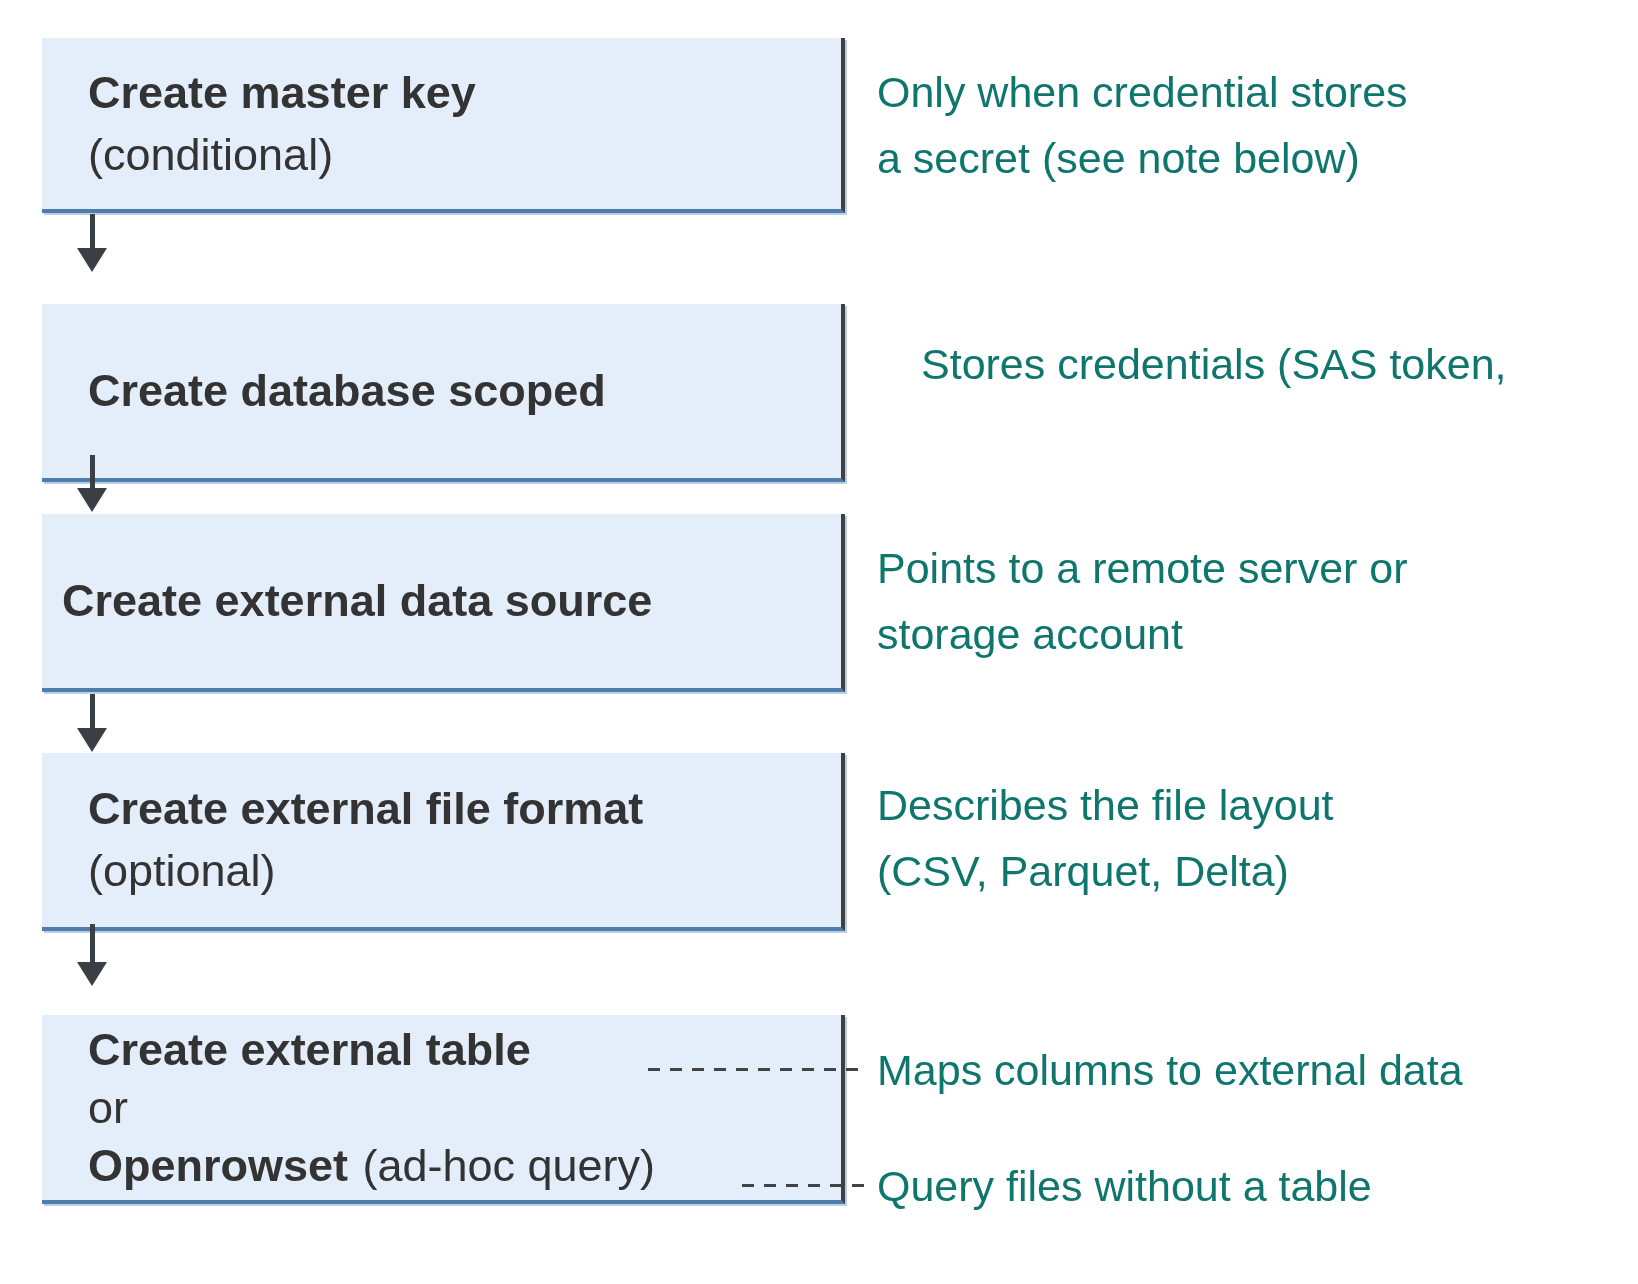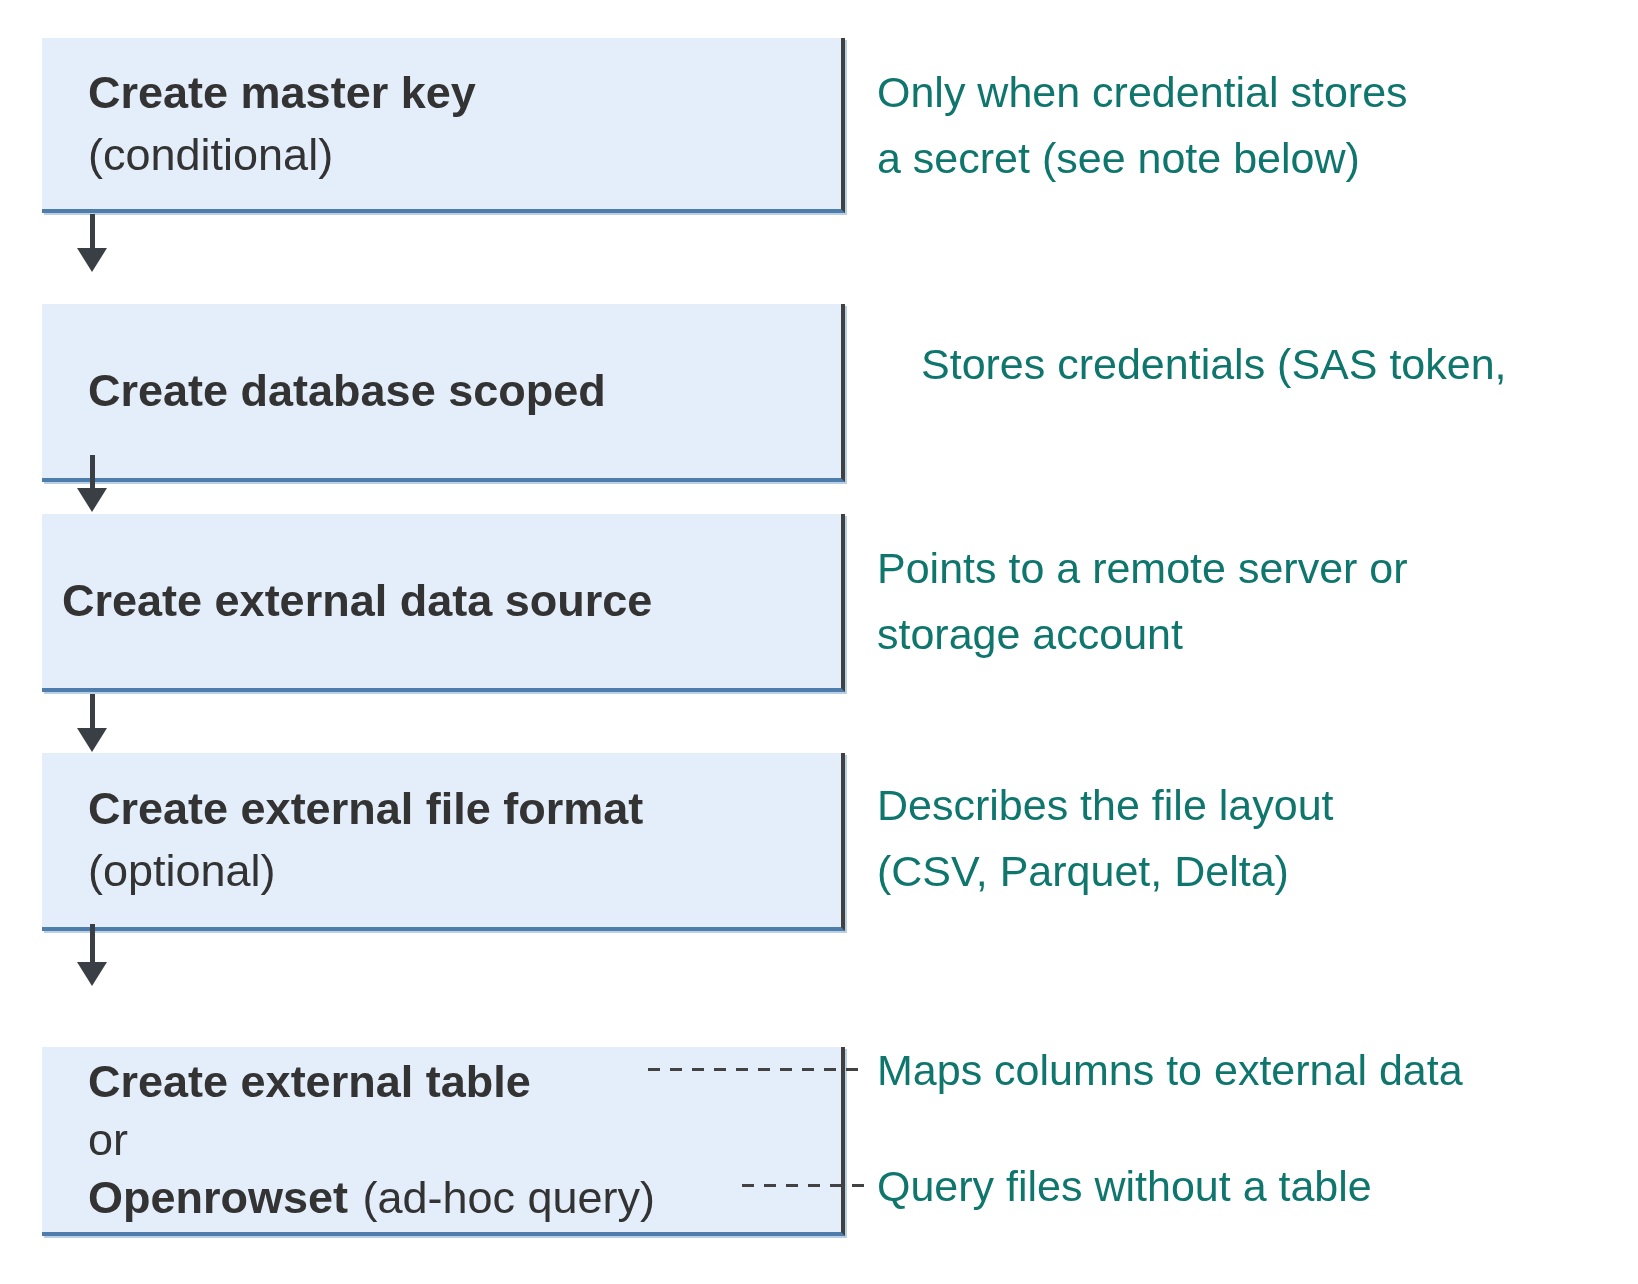--- a/index.html
+++ b/index.html
@@ -33,21 +33,21 @@
     font-size: 45px;
     line-height: 62px;
     white-space: nowrap;
   }
   .bold { font-weight: bold; }
 
   .box1 { top: 38px;   height: 175px; }
   .box2 { top: 275px;  height: 178px; margin-top: 29px; }
   .box3 { top: 514px;  height: 178px; padding-left: 20px; }
   .box4 { top: 753px;  height: 178px; }
-  .box5 { top: 1047px; height: 189px; }
+  .box5 { top: 1015px; height: 189px; }
   .box5 .t { line-height: 58px; }
   .note-suffix { font-weight: normal; margin-left: 0.32em; }
 
   
   .arrow { position: absolute; left: 77px; width: 30px; }
   .a1 { top: 214px; height: 58px; }
   .a2 { top: 455px; height: 57px; }
   .a3 { top: 694px; height: 58px; }
   .a4 { top: 924px; height: 62px; }
   .arrow .stem {

